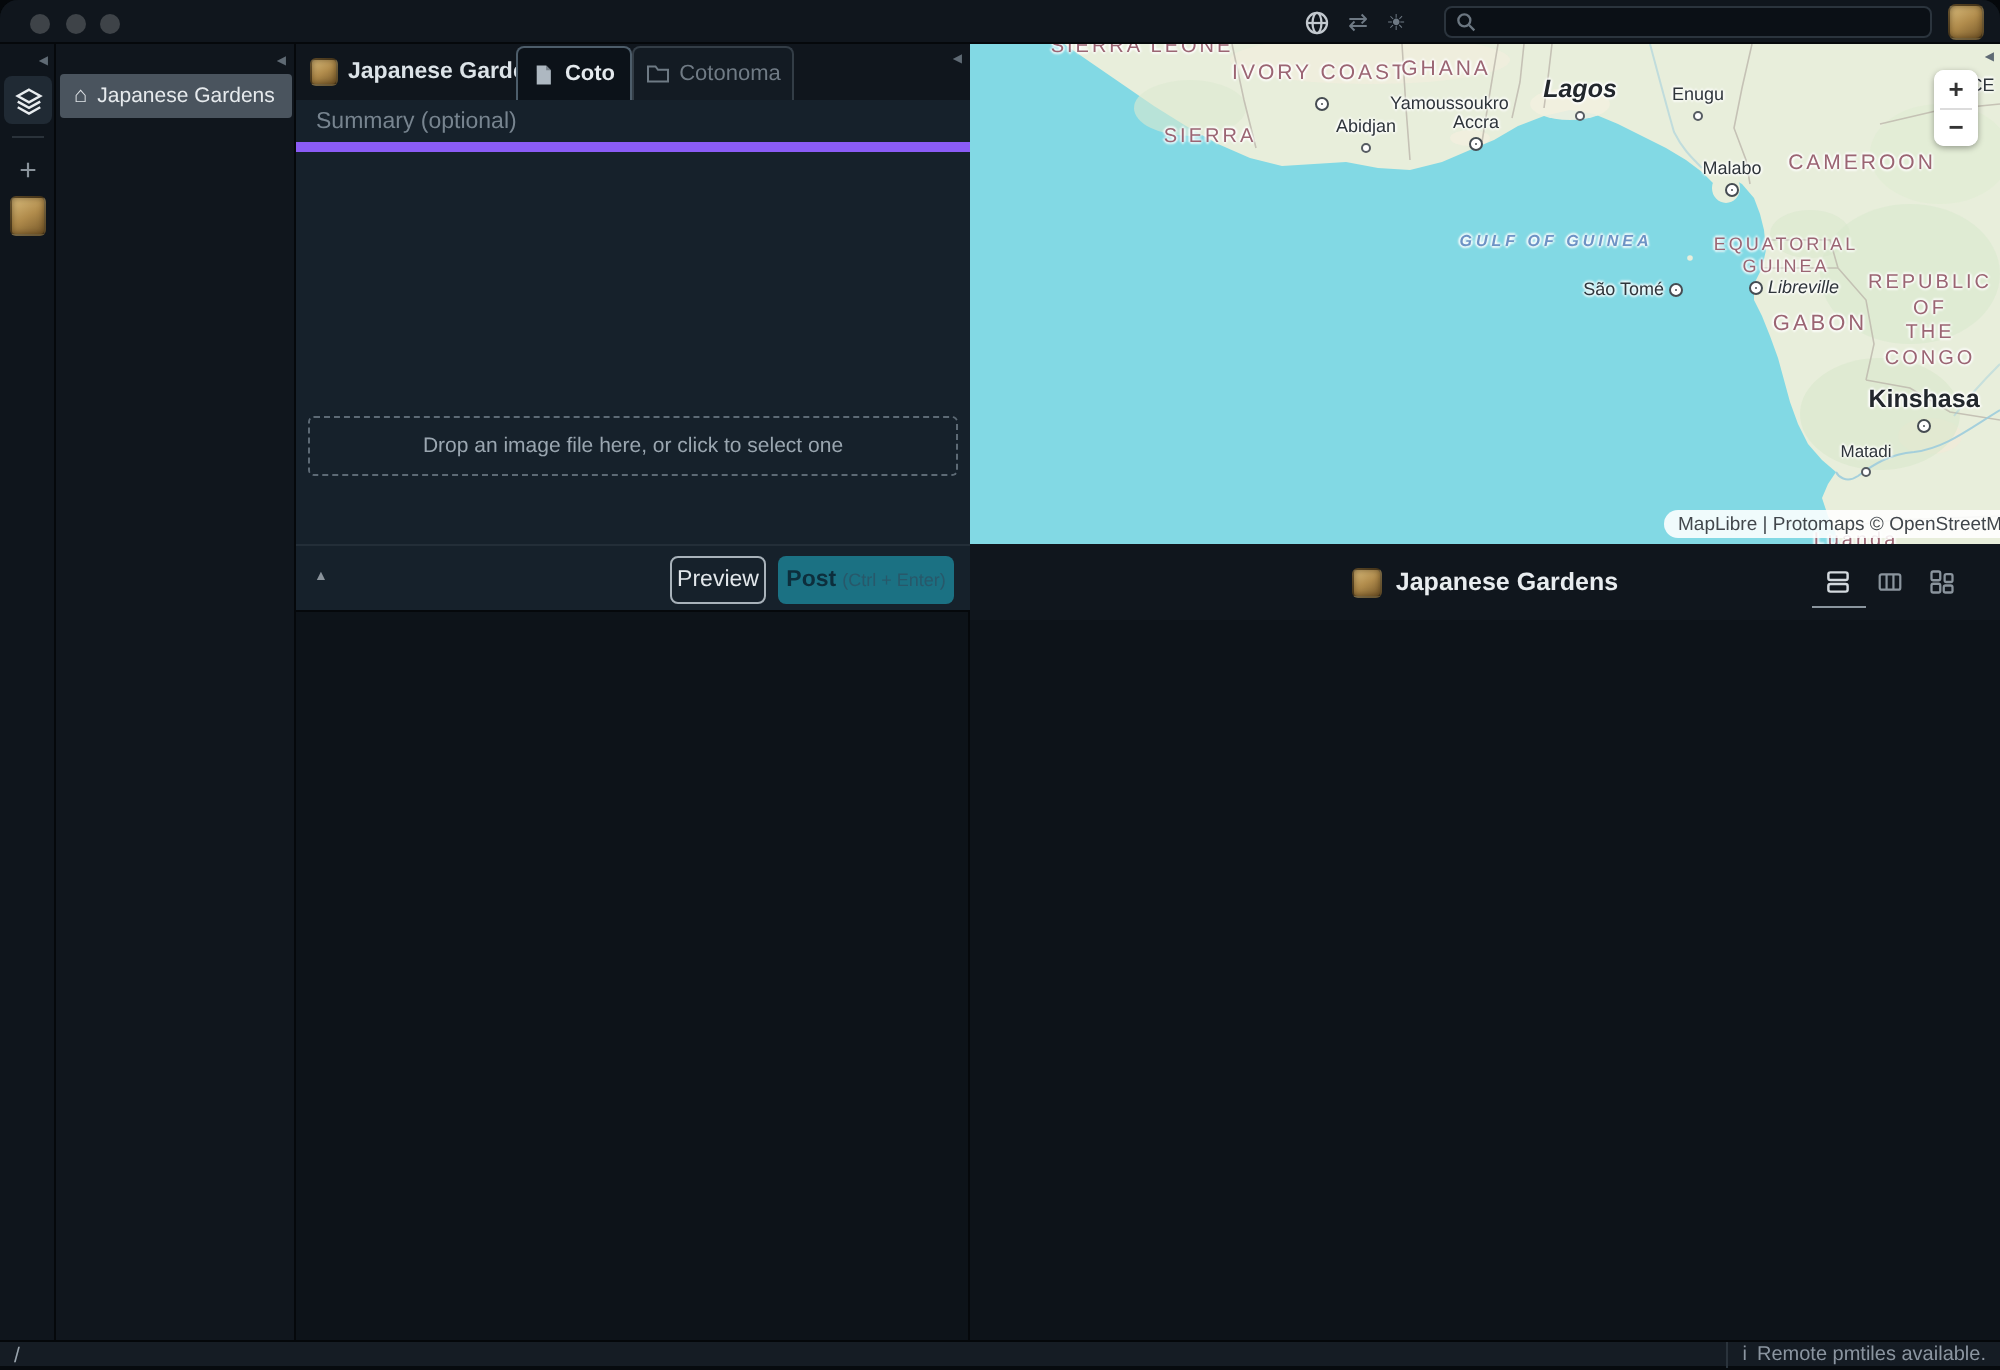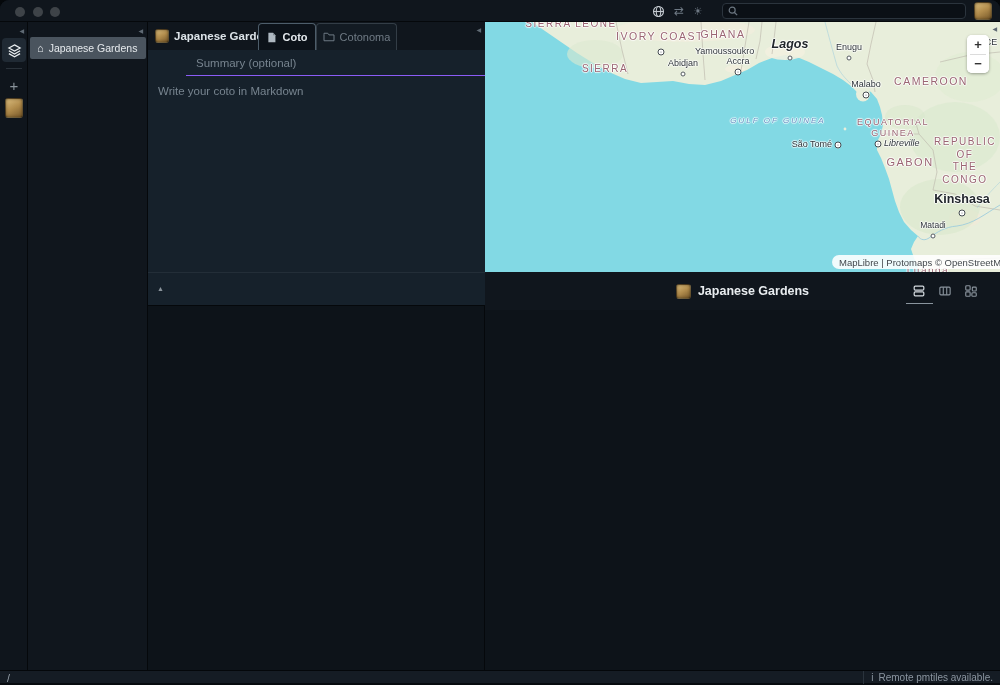--- a/index.html
+++ b/index.html
@@ -33,21 +33,21 @@
   
   .center-col { position:absolute; left:148px; top:22px; width:337px; height:648px; border-right:1px solid #05080b; background:#0d1319; }
   .editor { position:absolute; left:0; top:0; width:337px; height:284px; background:#16212b; border-bottom:1px solid #05080b; }
   .editor-header { position:absolute; left:0; top:0; width:337px; height:28px; background:#10161d; }
   .eh-avatar { position:absolute; left:7px; top:7px; width:14px; height:14px; border-radius:3px; }
   .eh-title { position:absolute; left:26px; top:0; height:28px; display:flex; align-items:center; color:#dce3e8; font-size:11.5px; font-weight:600; }
   .eh-collapse { position:absolute; right:4px; top:5px; }
   .tab { position:absolute; top:1px; height:27px; display:flex; align-items:center; justify-content:center; gap:5px; border-radius:4px 4px 0 0; font-size:11px; }
   .tab-coto { left:110px; width:58px; background:#0c1219; border:1px solid #4d5d6a; border-bottom:none; color:#e4e9ed; font-weight:600; }
   .tab-cotonoma { left:168px; width:81px; background:#131b23; border:1px solid #333d46; border-bottom:none; color:#707b85; }
-  .summary-row { position:absolute; left:0; top:28px; width:337px; height:26px; border-bottom:1px solid #8b5cf6; display:flex; align-items:center; padding-left:10px;margin-left:38px; }
+  .summary-row { position:absolute; left:0; top:28px; width:337px; height:26px; border-bottom:5px solid #8b5cf6; display:flex; align-items:center; padding-left:10px; }
   .summary-row input, .md-area textarea { background:transparent; border:none; outline:none; color:#cdd5db; font-size:11.5px; font-family:inherit; width:310px; resize:none; }
   .summary-row input::placeholder, .md-area textarea::placeholder { color:#77848f; }
   .md-area { position:absolute; left:0; top:54px; width:337px; height:130px; padding:9px 10px; }
   .md-area textarea { width:317px; height:112px; }
   .drop-zone { position:absolute; left:6px; top:186px; width:325px; height:30px; border:1px dashed #5d6a75; border-radius:3px; display:flex; align-items:center; justify-content:center; color:#9aa6b0; font-size:10.5px; }
   .location-row { position:absolute; left:0; top:219px; width:337px; height:31px; border-top:1px solid #232e38; display:flex; align-items:center; padding-left:9px; }
   .loc-label { color:#e2e7eb; font-size:11px; font-weight:bold; margin-left:5px; }
   .loc-hint { color:#73808a; font-size:10.5px; margin-left:9px; }
   .editor-footer { position:absolute; left:0; top:250px; width:337px; height:34px; border-top:1px solid #232e38; }
   .fold-toggle { position:absolute; left:9px; top:12px; font-size:7px; color:#8a939b; line-height:1; }
@@ -58,21 +58,21 @@
   .btn-post .ps { color:#28586a; font-size:9px; }
 
   
   .right-col { position:absolute; left:485px; top:22px; width:515px; height:648px; }
   .map { position:absolute; left:0; top:0; width:515px; height:250px; background:#82d9e4; overflow:hidden; }
   .map svg { position:absolute; left:0; top:0; }
   .map-labels { position:absolute; left:0; top:0; width:515px; height:250px; }
   .mlabel { position:absolute; white-space:pre-line; line-height:1.25; pointer-events:none;
             text-shadow:-1px 0 1px rgba(255,255,255,.9),1px 0 1px rgba(255,255,255,.9),0 -1px 1px rgba(255,255,255,.9),0 1px 1px rgba(255,255,255,.9); }
   .mlabel.country { color:#9b6573; letter-spacing:1.5px; font-weight:500; text-align:center; }
-  .mlabel.ocean { color:#6d93c5; font-style:italic; font-weight:normal; letter-spacing:2px; white-space:nowrap; }
+  .mlabel.ocean { color:#6d93c5; font-style:italic; font-weight:bold; letter-spacing:2px; white-space:nowrap; }
   .mlabel.city { color:#2f353b; white-space:nowrap; }
   .mlabel.city.big { color:#22272c; font-weight:600; }
   .marker { position:absolute; transform:translate(-50%,-50%); border-radius:50%; background:#fff; }
   .marker.capital { width:7px; height:7px; border:1.2px solid #464c52; }
   .marker.capital::after { content:""; position:absolute; inset:1.6px; border-radius:50%; background:#464c52; }
   .marker.city { width:5px; height:5px; border:1.2px solid #565c62; }
   .zoomctl { position:absolute; left:482px; top:13px; width:22px; height:38px; background:#fff; border-radius:5px; box-shadow:0 1px 3px rgba(0,0,0,.35); overflow:hidden; }
   .zoomctl button { display:block; width:22px; height:19px; background:#fff; border:none; color:#333; font-size:13px; font-weight:bold; font-family:inherit; line-height:1; }
   .zdiv { position:absolute; left:3px; top:19px; width:16px; height:1px; background:#dcdcdc; }
   .map-collapse { position:absolute; right:3px; top:4px; }
@@ -163,28 +163,35 @@
           </svg>
           <span>Cotonoma</span>
         </div>
         <span class="collapse eh-collapse">◀</span>
       </div>
 
       <div class="summary-row">
         <input placeholder="Summary (optional)" style="">
       </div>
 
-      <div class="md-area">
-        <textarea placeholder="Write your coto in Markdown" style=""></textarea>
-      </div>
-
+
+      <div class="drop-zone">
+        <span>Drop an image file here, or click to select one</span>
+      </div>
 
 
       <div class="editor-footer">
         <span class="fold-toggle">▲</span>
+        <div class="btns">
+          <button class="btn-preview">Preview</button>
+          <button class="btn-post">
+            <span class="pl">Post</span>
+            <span class="ps">(Ctrl + Enter)</span>
+          </button>
+        </div>
       </div>
     </div>
   </div>
 
   <div class="right-col">
     <div class="map">
       <svg width="515" height="250" viewBox="0 0 515 250">
         <rect x="0" y="0" width="515" height="250" fill="#82d9e4"></rect>
         <path d="M47,0 L60,9 76,20 92,31 108,41 124,50 140,57 156,61 172,60 188,59 204,62 220,63 236,59 250,53 262,48 274,41 287,36 300,33 312,35 324,40 336,46 348,52 358,58 366,64 372,70 379,66 386,70 392,77 395,85 397,93 398,103 396,112 392,120 392,128 396,136 400,146 404,157 407,168 410,179 414,190 419,200 426,208 433,214 429,220 426,227 429,236 433,245 435,250 L515,250 L515,0 Z" fill="#e8eedb"></path>
 

